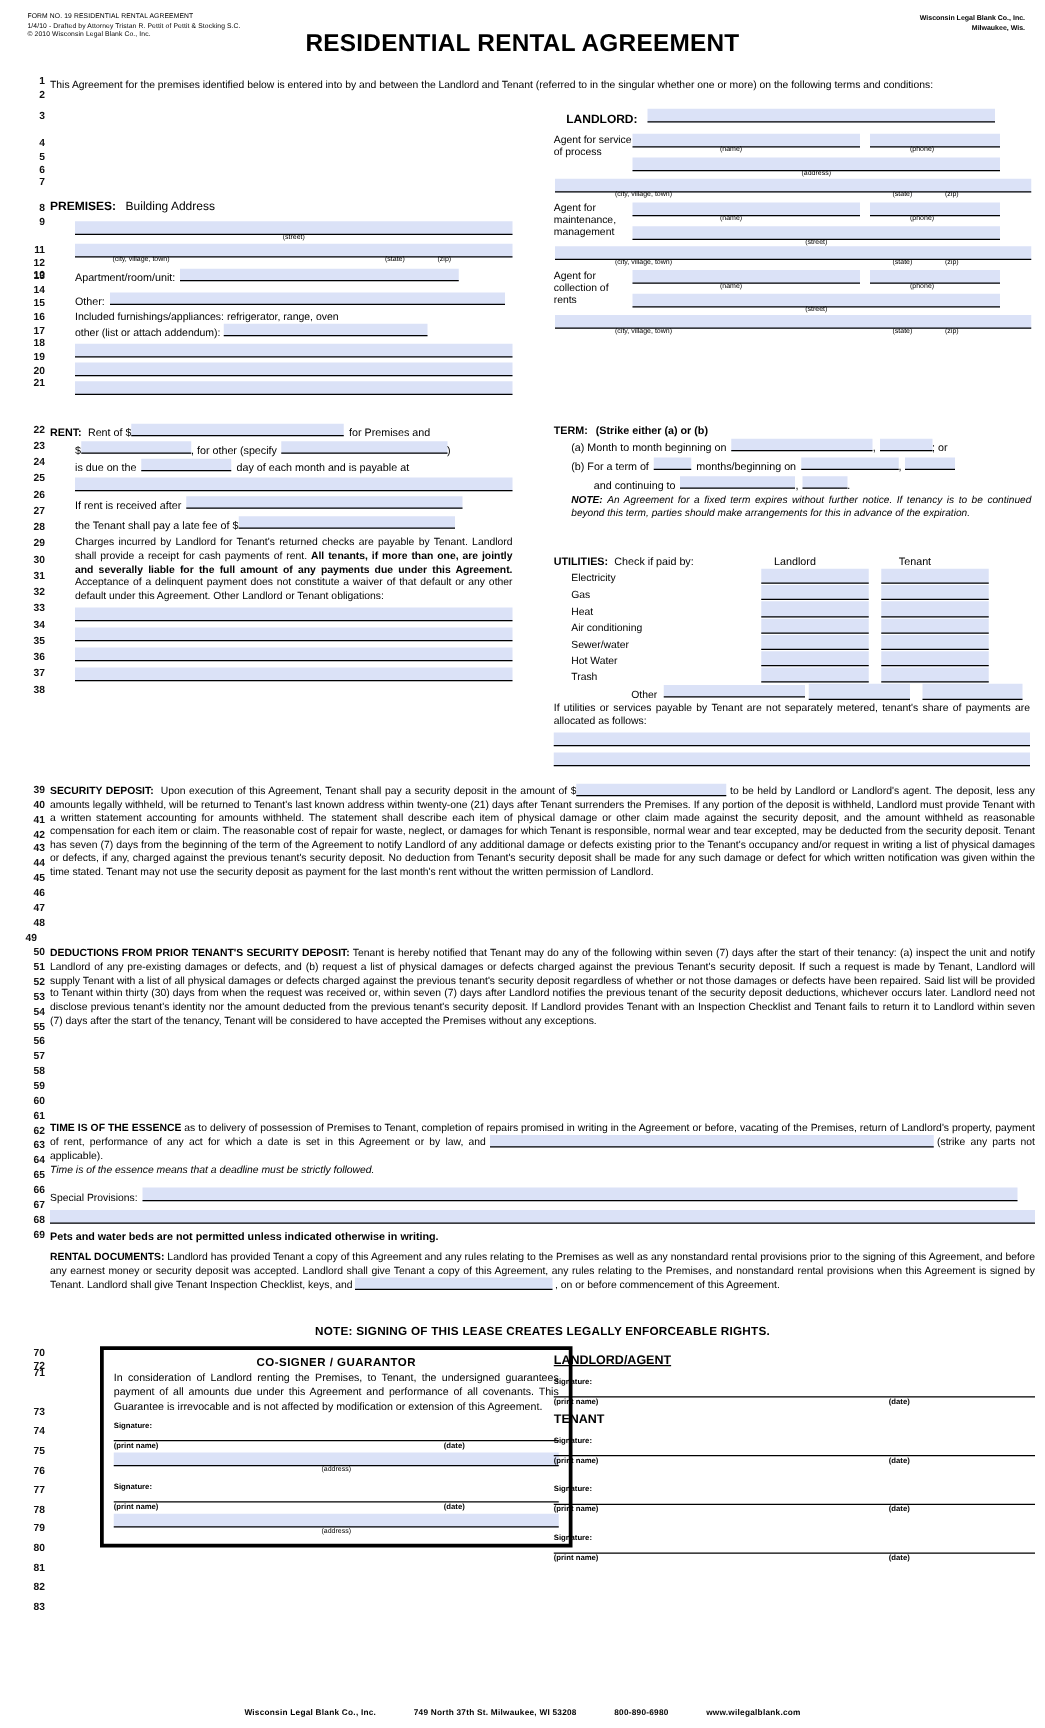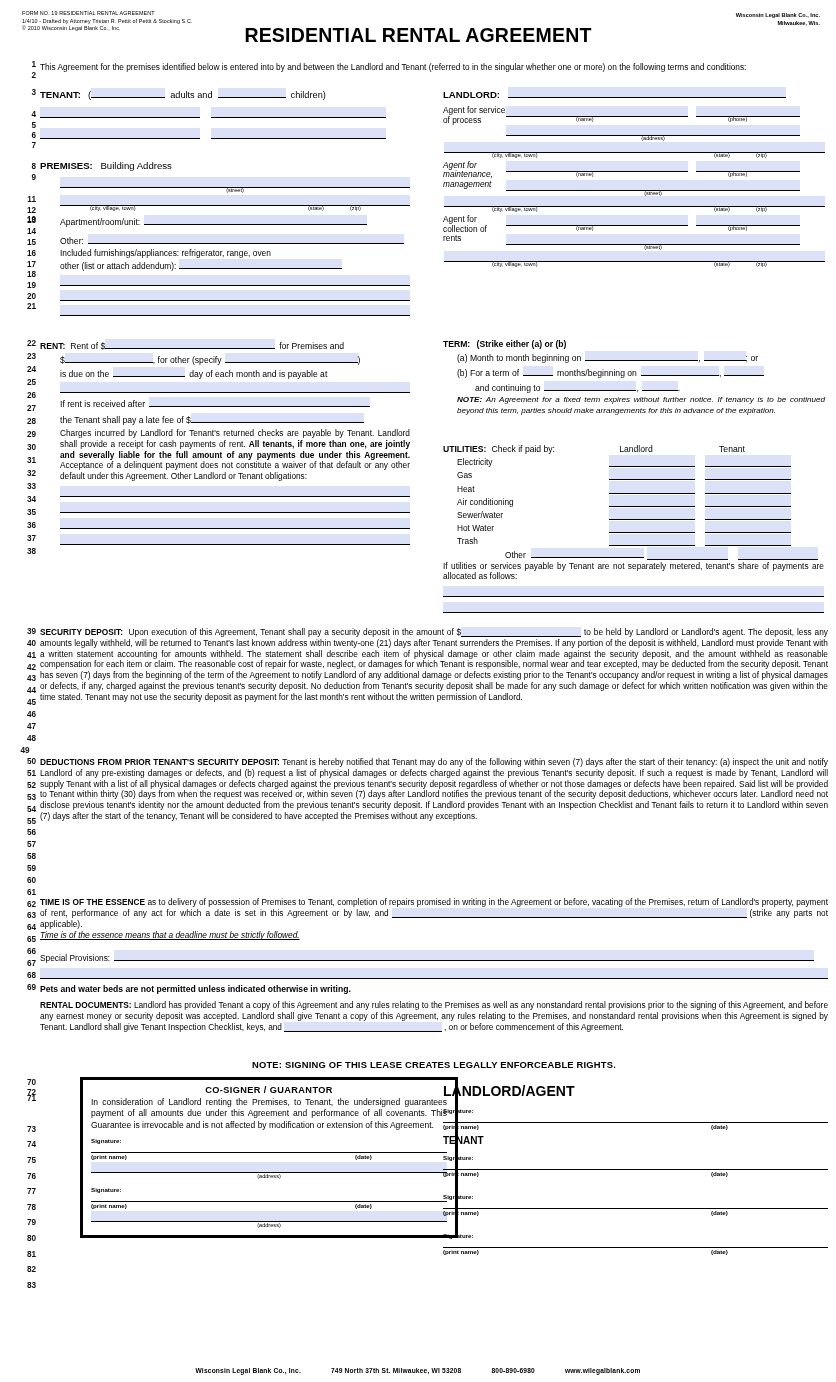--- a/index.html
+++ b/index.html
@@ -161,38 +161,20 @@
       <div class="lineno" style="top: 1234px;">80</div>
       <div class="lineno" style="top: 1249.6px;">81</div>
       <div class="lineno" style="top: 1265.2px;">82</div>
       <div class="lineno" style="top: 1280.8px;">83</div>
     </div>
 
   <div class="fullw" style="top:62px;">
     <p class="t">This Agreement for the premises identified below is entered into by and between the Landlord and Tenant (referred to in the singular whether one or more) on the following terms and conditions:</p>
   </div>
 
-  <div class="col colL" style="top:88px;">
-    <div style="display:flex; align-items:baseline; font-size:9.6px;">
-      <span class="b">TENANT:</span>
-      <span style="margin-left:7px; font-size:9.4px;">(</span>
-      <span class="fld" style="width:74px;"></span>
-      <span style="margin-left:5px; font-size:9.2px;">adults and</span>
-      <span class="fld" style="width:68px; margin-left:5px;"></span>
-      <span style="margin-left:5px; font-size:9.2px;">children)</span>
-    </div>
-    <div style="margin-top:7px; display:flex; gap:11px;">
-      <span class="fldbox" style="width:160px;"></span>
-      <span class="fldbox" style="width:175px;"></span>
-    </div>
-    <div style="margin-top:10px; display:flex; gap:11px;">
-      <span class="fldbox" style="width:160px;"></span>
-      <span class="fldbox" style="width:175px;"></span>
-    </div>
-  </div>
 
   <div class="col colL" style="top:160px;">
     <div style="font-size:9.6px;">
       <span class="b">PREMISES:</span>
       <span style="margin-left:5px;">Building Address</span>
     </div>
     <div style="margin-top:6px; margin-left:20px;">
       <div class="fldbox" style="width:350px;"></div>
       <div class="sub" style="width:350px;">(street)</div>
       <div class="fldbox" style="width:350px; margin-top:1px;"></div>
@@ -217,21 +199,21 @@
         <span class="fld" style="width:163px; margin-left:3px;"></span>
       </div>
       <div class="fldbox" style="width:350px; margin-top:4px;"></div>
       <div class="fldbox" style="width:350px; margin-top:4px;"></div>
       <div class="fldbox" style="width:350px; margin-top:4px;"></div>
     </div>
   </div>
 
   <div class="col colR" style="top:87px;">
     <div style="display:flex; align-items:baseline;">
-      <span class="b" style="font-size:9.6px;">LANDLORD:</span>
+      <span class="b" style="font-size:9.6px;margin-left:10px;">LANDLORD:</span>
       <span class="fldbox" style="width:278px; margin-left:8px;"></span>
     </div>
 
     <div style="margin-top:6px; display:flex;">
       <div style="width:63px; font-size:8.3px; line-height:1.16;">Agent for service of process</div>
       <div style="width:318px;">
         <div style="display:flex; gap:8px;">
           <span class="fldbox" style="width:182px;"></span>
           <span class="fldbox" style="width:104px;"></span>
         </div>
@@ -246,21 +228,21 @@
     <div style="margin-left:1px;">
       <div class="fldbox" style="width:381px;"></div>
       <div style="position:relative; height:8px;">
         <span class="cap" style="left:48px;">(city, village, town)</span>
         <span class="cap" style="left:270px;">(state)</span>
         <span class="cap" style="left:312px;">(zip)</span>
       </div>
     </div>
 
     <div style="display:flex;">
-      <div style="width:63px; font-size:8.3px; line-height:1.16;font-style:italic;">Agent for maintenance, management</div>
+      <div style="width:63px; font-size:8.3px; line-height:1.16;">Agent for maintenance, management</div>
       <div style="width:318px;">
         <div style="display:flex; gap:8px;">
           <span class="fldbox" style="width:182px;"></span>
           <span class="fldbox" style="width:104px;"></span>
         </div>
         <div style="position:relative; height:8px;">
           <span class="cap" style="left:70px;">(name)</span>
           <span class="cap" style="left:222px;">(phone)</span>
         </div>
         <div class="fldbox" style="width:294px;"></div>
@@ -434,21 +416,21 @@
   <div class="fullw" style="top:627px;">
     <p class="t"><span class="b">SECURITY DEPOSIT:</span>&nbsp; <span>Upon execution of this Agreement, Tenant shall pay a security deposit in the amount of $</span><span class="fld" style="width:120px;"></span> <span>to be held by Landlord or Landlord's agent. The deposit, less any amounts legally withheld, will be returned to Tenant's last known address within twenty-one (21) days after Tenant surrenders the Premises. If any portion of the deposit is withheld, Landlord must provide Tenant with a written statement accounting for amounts withheld. The statement shall describe each item of physical damage or other claim made against the security deposit, and the amount withheld as reasonable compensation for each item or claim. The reasonable cost of repair for waste, neglect, or damages for which Tenant is responsible, normal wear and tear excepted, may be deducted from the security deposit. Tenant has seven (7) days from the beginning of the term of the Agreement to notify Landlord of any additional damage or defects existing prior to the Tenant's occupancy and/or request in writing a list of physical damages or defects, if any, charged against the previous tenant's security deposit. No deduction from Tenant's security deposit shall be made for any such damage or defect for which written notification was given within the time stated. Tenant may not use the security deposit as payment for the last month's rent without the written permission of Landlord.</span></p>
   </div>
 
   <div class="fullw" style="top:757px;">
     <p class="t"><span class="b">DEDUCTIONS FROM PRIOR TENANT'S SECURITY DEPOSIT:</span> <span>Tenant is hereby notified that Tenant may do any of the following within seven (7) days after the start of their tenancy: (a) inspect the unit and notify Landlord of any pre-existing damages or defects, and (b) request a list of physical damages or defects charged against the previous Tenant's security deposit. If such a request is made by Tenant, Landlord will supply Tenant with a list of all physical damages or defects charged against the previous tenant's security deposit regardless of whether or not those damages or defects have been repaired. Said list will be provided to Tenant within thirty (30) days from when the request was received or, within seven (7) days after Landlord notifies the previous tenant of the security deposit deductions, whichever occurs later. Landlord need not disclose previous tenant's identity nor the amount deducted from the previous tenant's security deposit. If Landlord provides Tenant with an Inspection Checklist and Tenant fails to return it to Landlord within seven (7) days after the start of the tenancy, Tenant will be considered to have accepted the Premises without any exceptions.</span></p>
   </div>
 
   <div class="fullw" style="top:897px;">
     <p class="t"><span class="b">TIME IS OF THE ESSENCE</span> <span>as to delivery of possession of Premises to Tenant, completion of repairs promised in writing in the Agreement or before, vacating of the Premises, return of Landlord's property, payment of rent, performance of any act for which a date is set in this Agreement or by law, and</span><span class="fld" style="width:355px; margin:0 3px;"></span><span>(strike any parts not applicable).</span></p>
-    <p class="t i" style="margin-top:1px;text-decoration:underline;">Time is of the essence means that a deadline must be strictly followed.</p>
+    <p class="t i" style="margin-top:1px;">Time is of the essence means that a deadline must be strictly followed.</p>
   </div>
 
   <div class="fullw" style="top:950px;">
     <div style="display:flex; align-items:baseline; font-size:8.3px;">
       <span>Special Provisions:</span>
       <span class="fld" style="width:700px; margin-left:4px; height:11px;"></span>
     </div>
     <div class="fldbox" style="width:788px; margin-top:5px;"></div>
   </div>
 
@@ -489,21 +471,21 @@
             <span class="sig-sub" style="position:absolute; left:264px; top:0;">(date)</span>
           </div>
           <div class="fldbox" style="width:100%;"></div>
           <div class="sub" style="margin-top:1px;">(address)</div>
         </div>
       </div>
     </div>
   </div>
 
   <div style="position:absolute; left:443px; top:1083px; width:385px;">
-    <div class="b" style="font-size:14px;">LANDLORD/AGENT</div>
+    <div class="b" style="font-size:10px;text-decoration:underline;">LANDLORD/AGENT</div>
 
     <div style="margin-top:8px;">
       <div class="sig-lbl">Signature:</div>
       <div class="sig-line"></div>
       <div style="position:relative; height:10px;">
         <span class="sig-sub" style="position:absolute; left:0; top:0;">(print name)</span>
         <span class="sig-sub" style="position:absolute; left:268px; top:0;">(date)</span>
       </div>
     </div>
 

